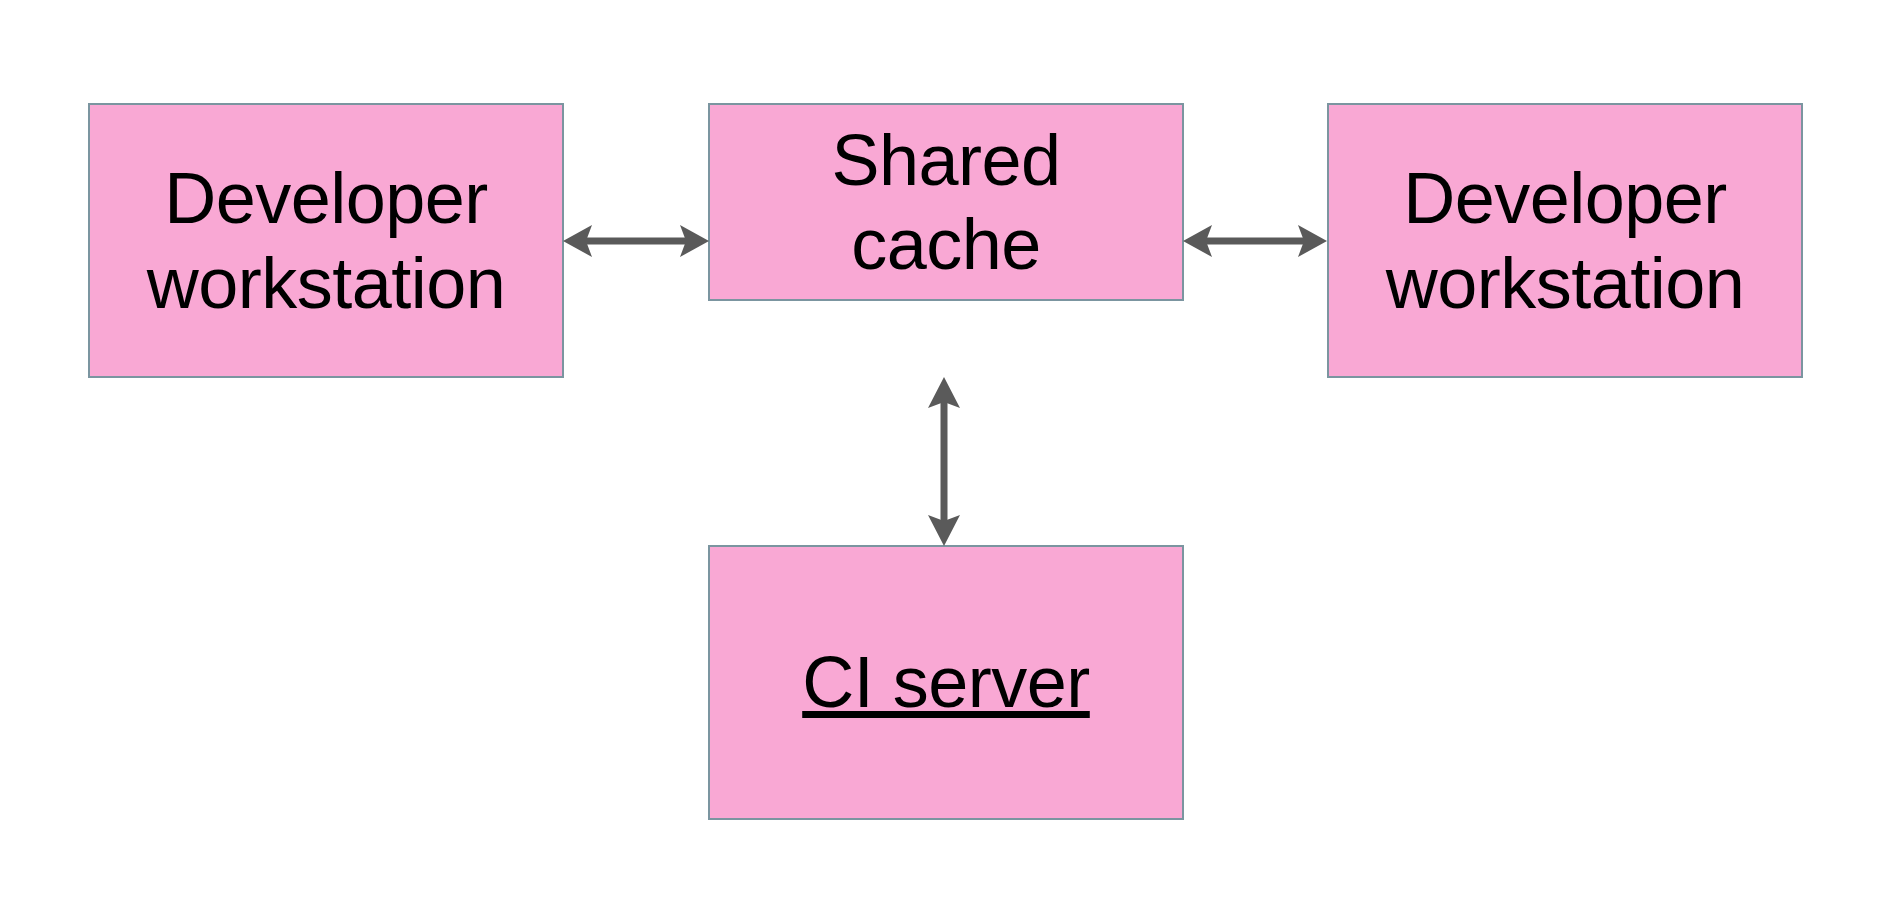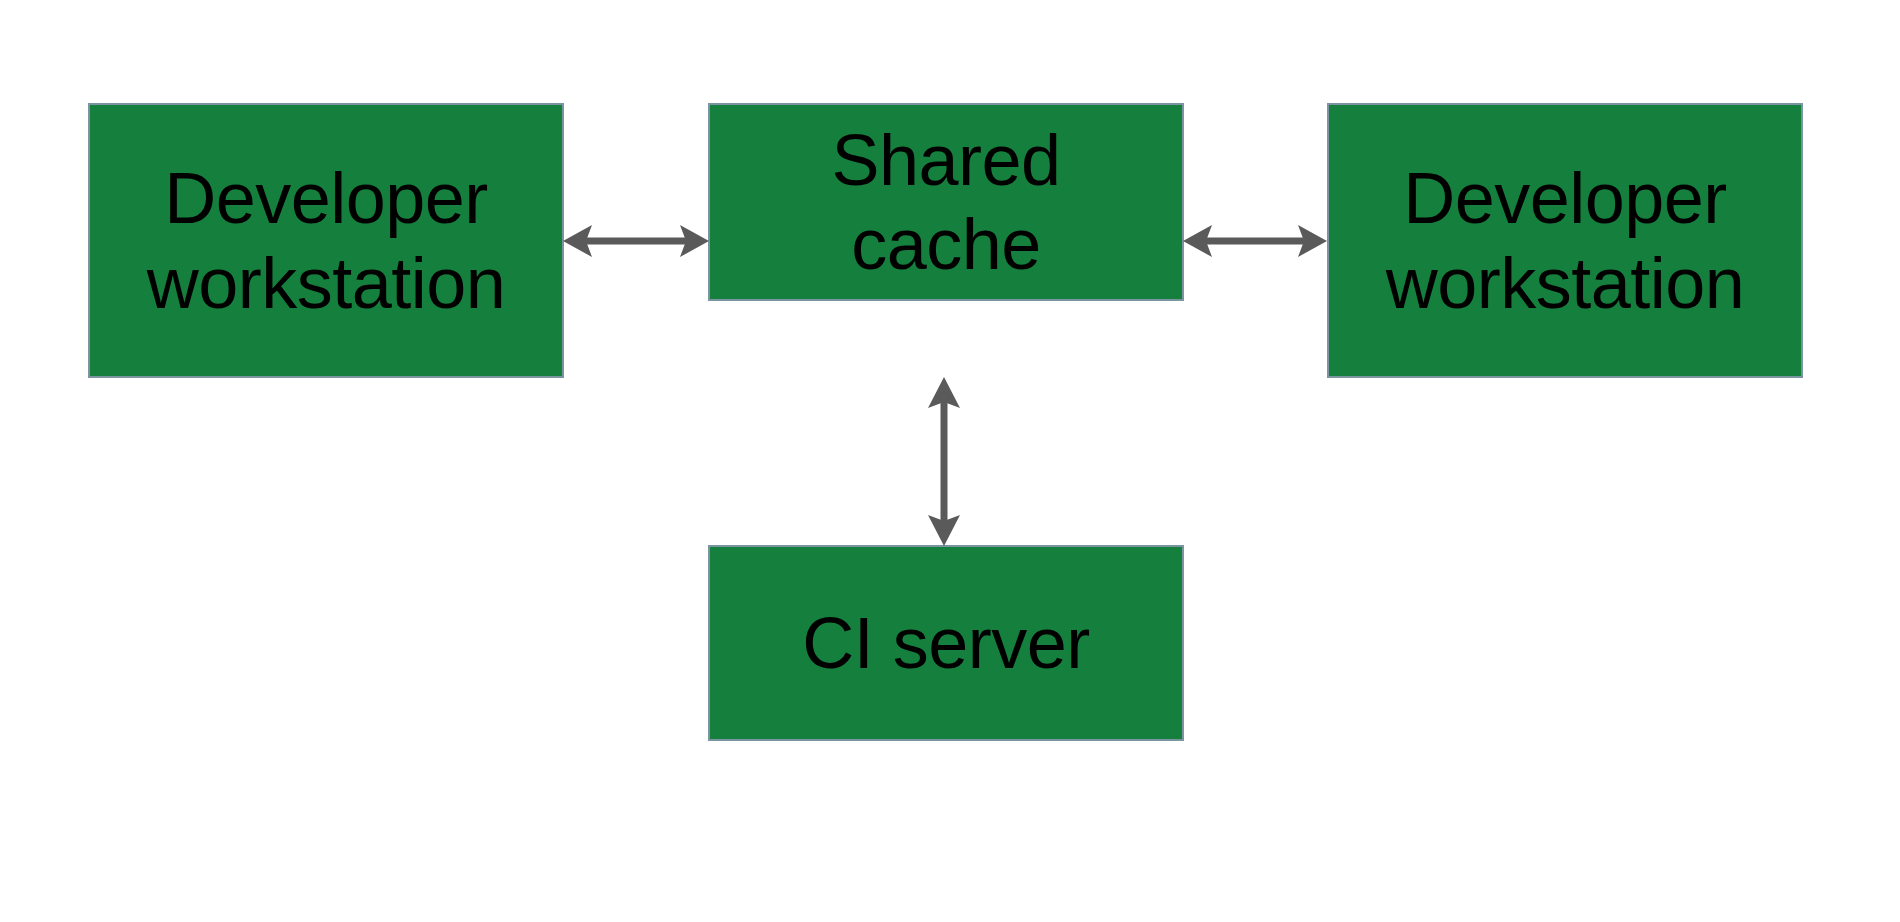--- a/index.html
+++ b/index.html
@@ -14,41 +14,41 @@
   #canvas {
     position: relative;
     width: 1900px;
     height: 922px;
     background: #ffffff;
     overflow: hidden;
   }
   .node {
     position: absolute;
     box-sizing: border-box;
-    background: #15803d;
+    background: #f9a8d4;
     border: 2px solid #7b95a0;
     display: flex;
     align-items: center;
     justify-content: center;
     text-align: center;
   }
   .node-label {
     font-family: "Liberation Sans", sans-serif;
     font-size: 72px;
     line-height: 1.17;
     color: #000000;
     font-weight: 400;
     letter-spacing: -0.5px;
     white-space: pre-line;
     padding: 0 4px;
   }
   #node-dev-left  { left: 88px;   top: 103px; width: 476px; height: 275px; }
   #node-cache     { left: 708px;  top: 103px; width: 476px; height: 198px; }
   #node-dev-right { left: 1327px; top: 103px; width: 476px; height: 275px; }
-  #node-ci        { left: 708px;  top: 545px; width: 476px; height: 196px; }
+  #node-ci        { left: 708px;  top: 545px; width: 476px; height: 275px; text-decoration: underline; }
 
   .connector {
     position: absolute;
     overflow: visible;
   }
   #conn-left-cache  { left: 560px;  top: 216px; width: 152px; height: 50px; }
   #conn-cache-right { left: 1180px; top: 216px; width: 150px; height: 50px; }
   #conn-cache-ci    { left: 919px;  top: 374px; width: 50px;  height: 175px; }
 </style>
 </head>

